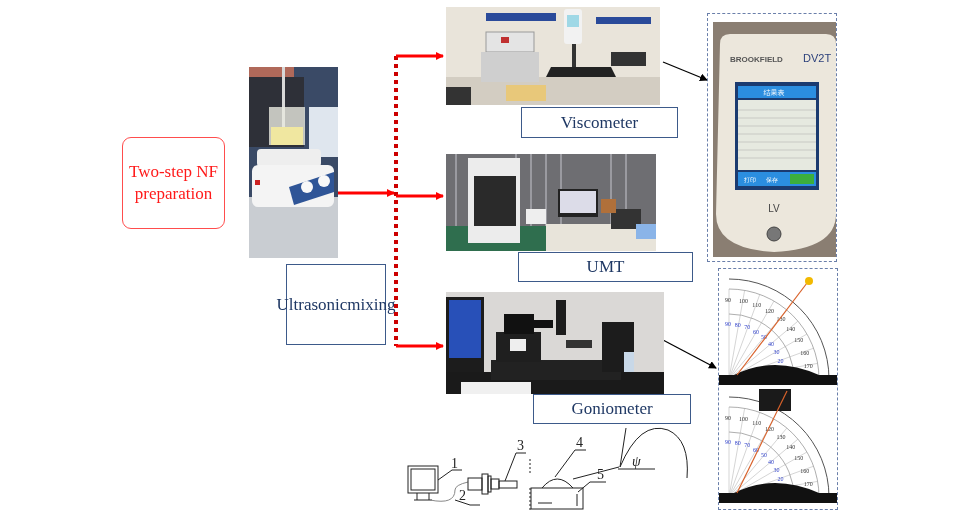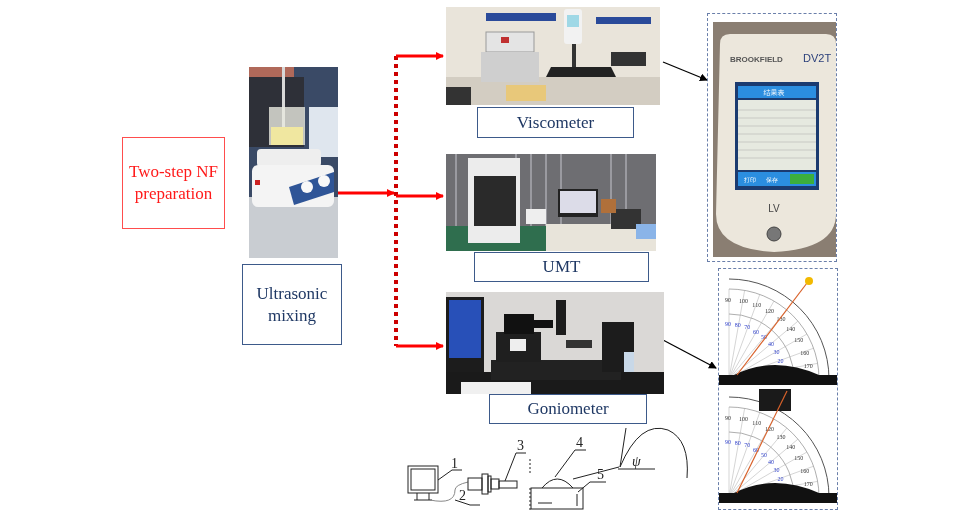--- a/index.html
+++ b/index.html
@@ -1,27 +1,27 @@
 <!DOCTYPE html>
 <html><head>
 <meta charset="utf-8">
 <style>
   html, body { margin:0; padding:0; background:#ffffff; }
   body { width:974px; height:526px; position:relative; overflow:hidden; font-family:"Liberation Serif", serif; }
   .abs { position:absolute; }
   .lbl-box { position:absolute; background:#fff; display:flex; align-items:center; justify-content:center; text-align:center; box-sizing:border-box; }
   .red-box { border:1.5px solid #ff4d4d; color:#ff1a1a; font-size:17px; line-height:22px; }
-  .blue-box { border:1px solid #3d5a8a; color:#1f3864; font-size:17px; line-height:22px; }
+  .blue-box { border:1px solid #3d5a8a; color:#1f3864; font-size:17px; line-height:22px;margin-left:44px; }
   .photo { position:absolute; overflow:hidden; }
   svg { position:absolute; left:0; top:0; }
 </style>
 </head>
 <body>
 
-<div class="lbl-box red-box" style="left:122px;top:137px;width:103px;height:92px;flex-direction:column;">
+<div class="lbl-box red-box" style="left:122px;top:137px;width:103px;height:92px;flex-direction:column;border-radius:9px;">
   <span>Two-step NF</span>
   <span>preparation</span>
 </div>
 
 <div class="photo" style="left:249px;top:67px;width:89px;height:191px;">
   <svg width="89" height="191" viewBox="0 0 89 191">
     <rect width="89" height="191" fill="#3a4a66"></rect>
     <rect x="0" y="0" width="45" height="30" fill="#b0695a"></rect>
     <rect x="0" y="10" width="55" height="70" fill="#2e3038"></rect>
     <rect x="60" y="40" width="29" height="50" fill="#dfe6ee"></rect>
@@ -31,21 +31,21 @@
     <rect x="22" y="60" width="32" height="18" fill="#f0e7a0"></rect>
     <rect x="8" y="82" width="64" height="18" rx="4" fill="#eeeeee"></rect>
     <rect x="3" y="98" width="82" height="42" rx="6" fill="#f4f4f4"></rect>
     <path d="M40 120 L85 105 L85 125 L45 138 Z" fill="#2f5597"></path>
     <circle cx="58" cy="120" r="6" fill="#f8f8f8"></circle>
     <circle cx="75" cy="114" r="6" fill="#f8f8f8"></circle>
     <rect x="6" y="113" width="5" height="5" fill="#cc2222"></rect>
   </svg>
 </div>
 
-<div class="lbl-box blue-box" style="left:242px;top:264px;width:100px;height:81px;flex-direction:column;">
+<div class="lbl-box blue-box" style="left:242px;top:264px;width:100px;height:81px;flex-direction:row;">
   <span>Ultrasonic</span>
   <span>mixing</span>
 </div>
 
 <svg width="974" height="526" style="pointer-events:none;">
   <defs>
     <marker id="ah" markerWidth="8" markerHeight="8" refX="7" refY="4" orient="auto" markerUnits="userSpaceOnUse">
       <path d="M0 0 L8 4 L0 8 Z" fill="#ff0000"></path>
     </marker>
     <marker id="ahk" markerWidth="8" markerHeight="8" refX="7" refY="4" orient="auto" markerUnits="userSpaceOnUse">

